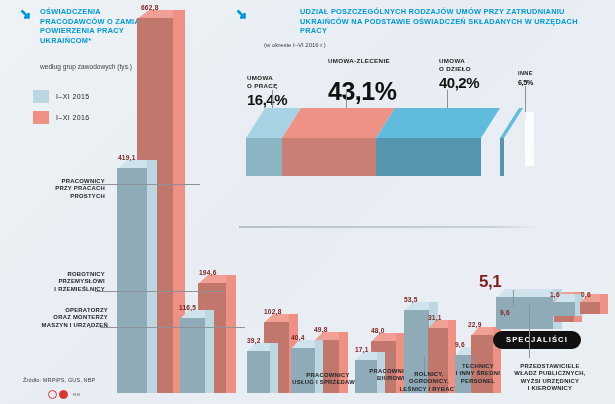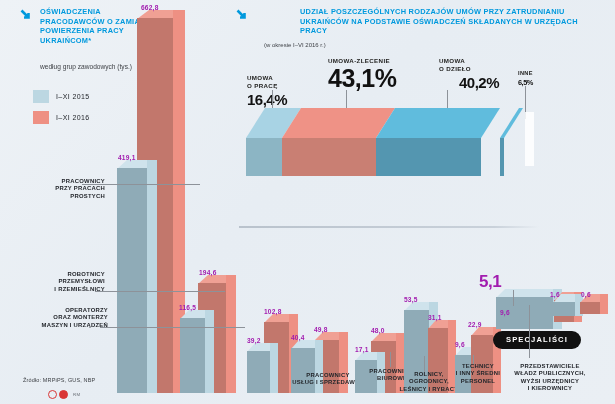--- a/index.html
+++ b/index.html
@@ -37,21 +37,21 @@
   .bar3d-shadow{position:absolute;background:#ffffff;opacity:.85;}
 
   
   .divider{position:absolute;height:2px;background:linear-gradient(to right,#b9c2cc,#c9d1da 85%,rgba(201,209,218,0));}
 
   
   .bar{position:absolute;}
   .bar .front{position:absolute;left:0;top:0;width:100%;height:100%;}
   .bar .top{position:absolute;left:0;width:100%;}
   .bar .side{position:absolute;}
-  .val{position:absolute;font-size:6.6px;font-weight:bold;color:#a21caf;letter-spacing:.2px;white-space:nowrap;}
+  .val{position:absolute;font-size:6.6px;font-weight:bold;color:#7f1d1d;letter-spacing:.2px;white-space:nowrap;}
   .val.big{font-size:17px;letter-spacing:-.5px;}
 
   
   .cat-label{position:absolute;font-size:5.9px;font-weight:bold;line-height:7.4px;color:#23262b;letter-spacing:.25px;text-transform:uppercase;}
   .cat-label.right{text-align:right;}
   .cat-label.center{text-align:center;}
   .connector{position:absolute;background:#8d9299;}
 
   .badge{
     position:absolute;background:#111;color:#fff;border-radius:11px;
@@ -95,25 +95,25 @@
 </div>
 <div class="head-title" style="left:264px;top:7px;width:300px;margin-left:36px;">UDZIAŁ POSZCZEGÓLNYCH RODZAJÓW UMÓW PRZY ZATRUDNIANIU UKRAIŃCÓW NA PODSTAWIE OŚWIADCZEŃ SKŁADANYCH W URZĘDACH PRACY</div>
 <div class="head-sub" style="left:264px;top:41px;width:220px;font-size:6px;">(w okresie I–VI 2016 r.)</div>
 
 <div class="pct-group" style="left:247px;top:74px;">
   <div class="pct-cap">UMOWA<br>O PRACĘ</div>
   <div class="pct-val" style="font-size:15px;margin-top:3px;">16,4%</div>
 </div>
 <div class="pct-group" style="left:328px;top:57px;">
   <div class="pct-cap">UMOWA-ZLECENIE</div>
-  <div class="pct-val" style="font-size:25px;margin-top:1px;">43,1%</div>
+  <div class="pct-val" style="font-size:25px;margin-top:14px;">43,1%</div>
 </div>
 <div class="pct-group" style="left:439px;top:57px;">
   <div class="pct-cap">UMOWA<br>O DZIEŁO</div>
-  <div class="pct-val" style="font-size:15px;margin-top:3px;margin-left:20px;">40,2%</div>
+  <div class="pct-val" style="font-size:15px;margin-top:3px;">40,2%</div>
 </div>
 <div class="pct-group" style="left:518px;top:70px;">
   <div class="pct-cap" style="font-size:5.6px;">INNE</div>
   <div class="pct-val" style="font-size:7.4px;margin-top:1px;">6,5%</div>
 </div>
 
 <div class="leader" style="left:272px;top:90px;height:32px;"></div>
 <div class="leader" style="left:346px;top:90px;height:32px;"></div>
 <div class="leader" style="left:447px;top:90px;height:32px;"></div>
 <div class="leader" style="left:525px;top:86px;height:33px;"></div>

